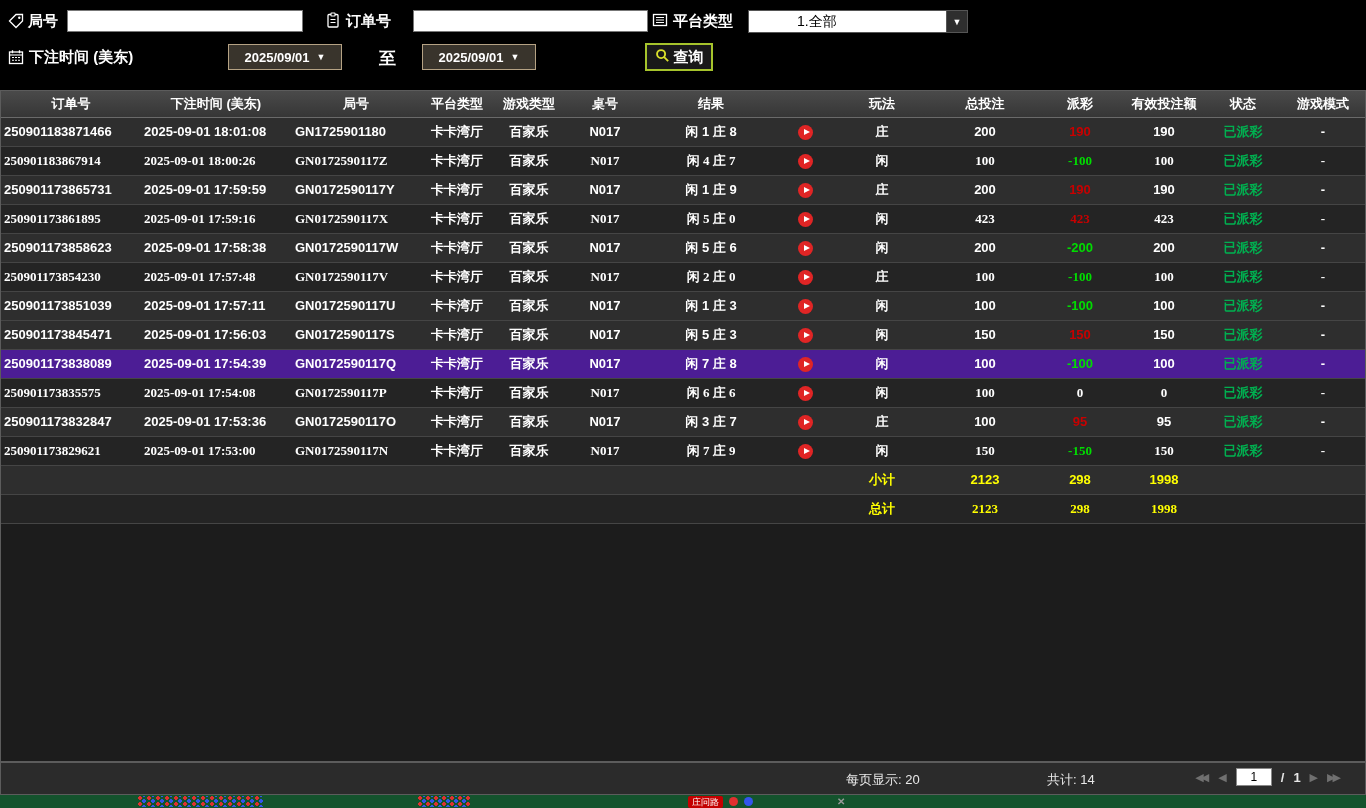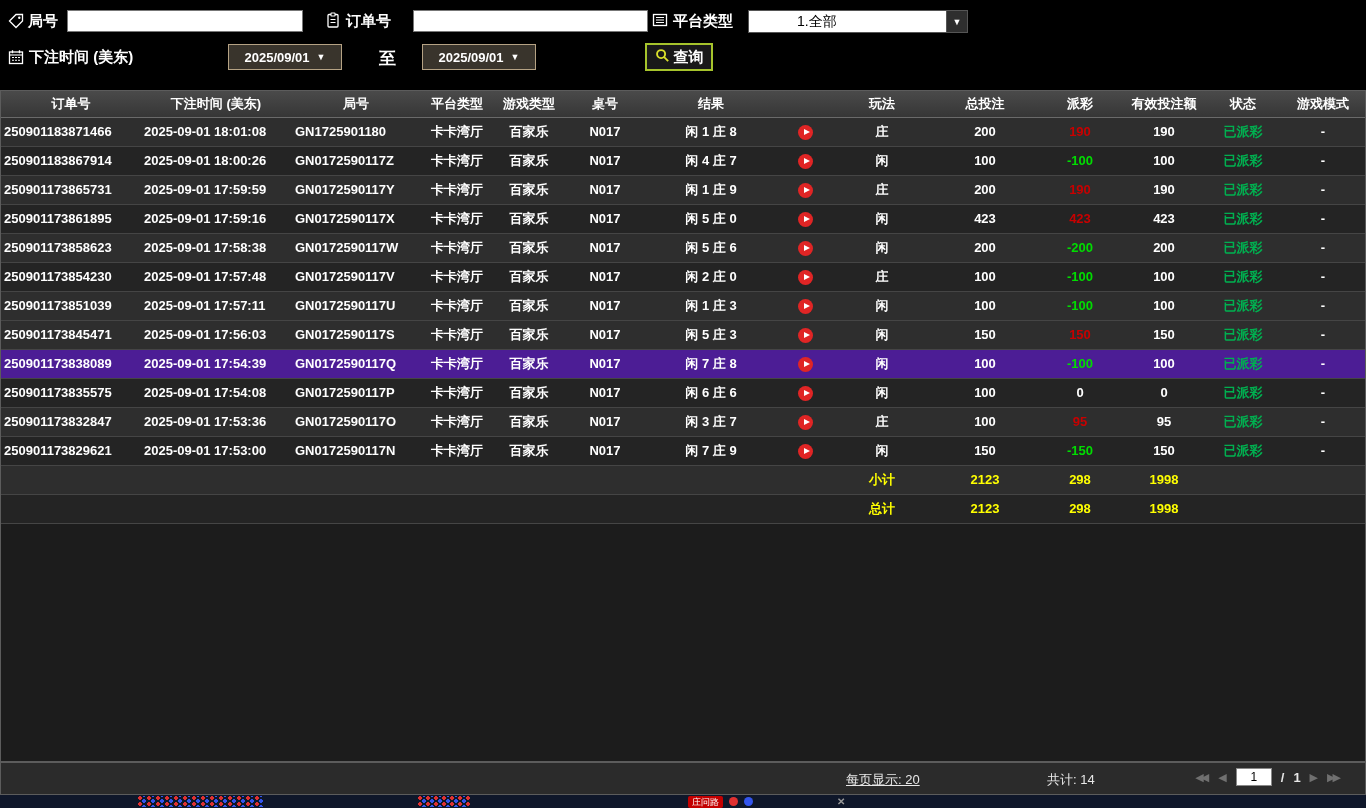--- a/index.html
+++ b/index.html
@@ -30,52 +30,52 @@
 
   
   .report-body { position:absolute; top:90px; left:0; width:1366px; height:672px;
                  background:#1c1c1c; border:1px solid #5c5c5c; overflow:hidden; }
   table { width:100%; border-collapse:collapse; table-layout:fixed; }
   thead th { height:26px; background:linear-gradient(#4a4a4a,#363636); color:#fff; font-size:13px;
              font-weight:700; border-bottom:1px solid #6a6a6a; white-space:nowrap; overflow:hidden; }
   tbody td { height:29px; color:#fff; font-size:13px; font-weight:700; text-align:center;
              border-bottom:1px solid #454545; white-space:nowrap; overflow:hidden; }
   tr.row-a { background:#2e2e2e; }
-  tr.row-b { background:#242424; }
+  tr.row-b { background:#242424;font-family:Liberation Serif, serif; }
   tr.selected { background:#4c1d95; }
   td.c-left  { text-align:left; padding-left:3px; }
   td.c-left2 { text-align:left; padding-left:3px; }
   td.c-left3 { text-align:left; padding-left:4px; }
   td.pay-win  { color:#c80000; }
   td.pay-loss { color:#00dd00; }
   td.pay-zero { color:#ffffff; }
   td.status-green { color:#00b050; }
   tr.summary td { color:#ffff00; }
   .play-icon { display:inline-block; width:15px; height:15px; border-radius:50%;
                background:#e02525; position:relative; vertical-align:middle; cursor:pointer; }
   .play-icon .tri { position:absolute; left:6px; top:4px; width:0; height:0;
                     border-left:6px solid #fff; border-top:3.5px solid transparent;
                     border-bottom:3.5px solid transparent; }
 
   
   .footer-bar { position:absolute; top:762px; left:0; width:1366px; height:33px; background:#2b2b2b;
                 border:1px solid #5c5c5c; color:#e8e8e8; font-size:13px; }
-  .per-page    { position:absolute; left:845px;  top:8px;text-decoration:underline; }
+  .per-page    { position:absolute; left:845px;  top:8px; }
   .total-count { position:absolute; left:1046px; top:8px; }
   .pager { position:absolute; right:24px; top:5px; display:flex; align-items:center; gap:9px;
            color:#707070; font-size:11px; }
   .pg-btn { cursor:pointer; letter-spacing:-3px; padding-right:3px; }
   .pg-single { letter-spacing:0; padding-right:0; }
   .page-input { width:36px; height:18px; background:#fff; border:1px solid #888;
                 text-align:center; font-size:12px; color:#000; }
   .page-sep, .page-total { color:#e8e8e8; font-size:13px; font-weight:700; }
 
   
   .bottom-strip { position:absolute; top:795px; left:0; width:1366px; height:13px;
-                  background:#0f172a; overflow:hidden; }
+                  background:#14532d; overflow:hidden; }
   .frag { position:absolute; top:1px; height:11px; }
   .frag-a { left:138px; width:126px;
     background:
       radial-gradient(circle 2px at 2px 2px, #e03030 90%, transparent) 0 0/9px 6px repeat,
       radial-gradient(circle 2px at 2px 2px, #3355ee 90%, transparent) 4px 3px/9px 6px repeat; }
   .frag-b { left:418px; width:52px;
     background:
       radial-gradient(circle 2px at 2px 2px, #e03030 90%, transparent) 0 0/8px 6px repeat,
       radial-gradient(circle 2px at 2px 2px, #3355ee 90%, transparent) 4px 3px/8px 6px repeat; }
   .frag-c { position:absolute; left:688px; top:0; height:13px; display:flex; align-items:center; gap:6px; }

